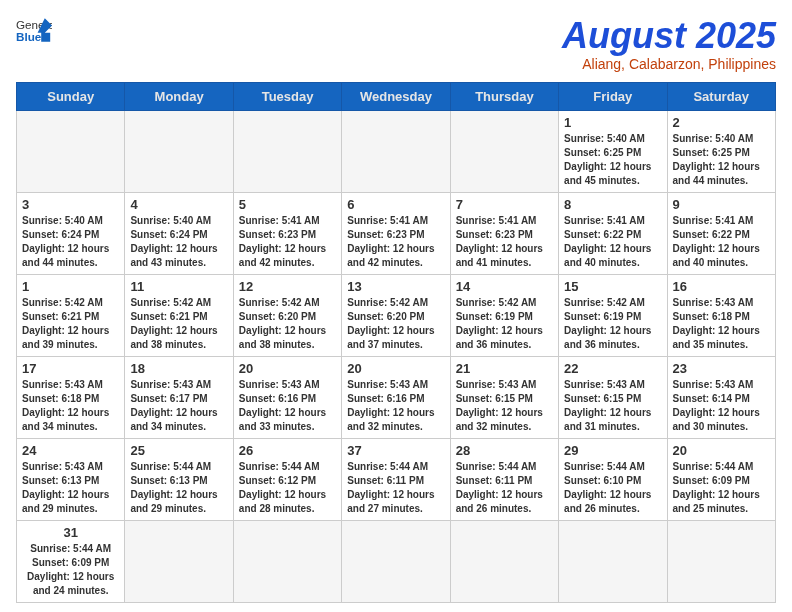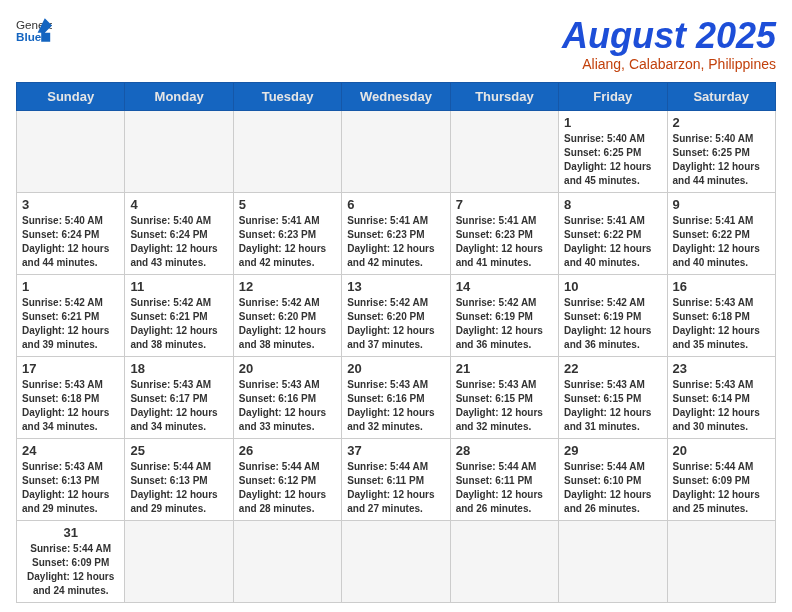--- a/index.html
+++ b/index.html
@@ -173,21 +173,21 @@
         </td>
         <td>
           <span class="day-number">13</span>
           <div class="day-info">Sunrise: 5:42 AM<br>Sunset: 6:20 PM<br>Daylight: 12 hours<br>and 37 minutes.</div>
         </td>
         <td>
           <span class="day-number">14</span>
           <div class="day-info">Sunrise: 5:42 AM<br>Sunset: 6:19 PM<br>Daylight: 12 hours<br>and 36 minutes.</div>
         </td>
         <td>
-          <span class="day-number">10</span>
+          <span class="day-number">15</span>
           <div class="day-info">Sunrise: 5:42 AM<br>Sunset: 6:19 PM<br>Daylight: 12 hours<br>and 36 minutes.</div>
         </td>
         <td>
           <span class="day-number">16</span>
           <div class="day-info">Sunrise: 5:43 AM<br>Sunset: 6:18 PM<br>Daylight: 12 hours<br>and 35 minutes.</div>
         </td>
       </tr>
       <tr>
         <td>
           <span class="day-number">17</span>

